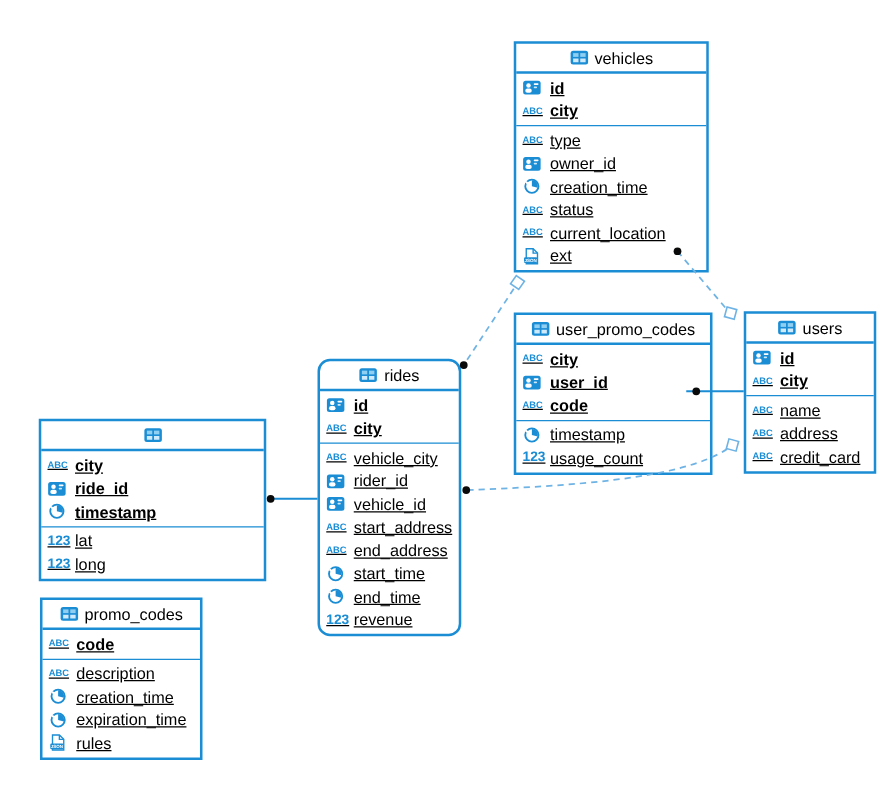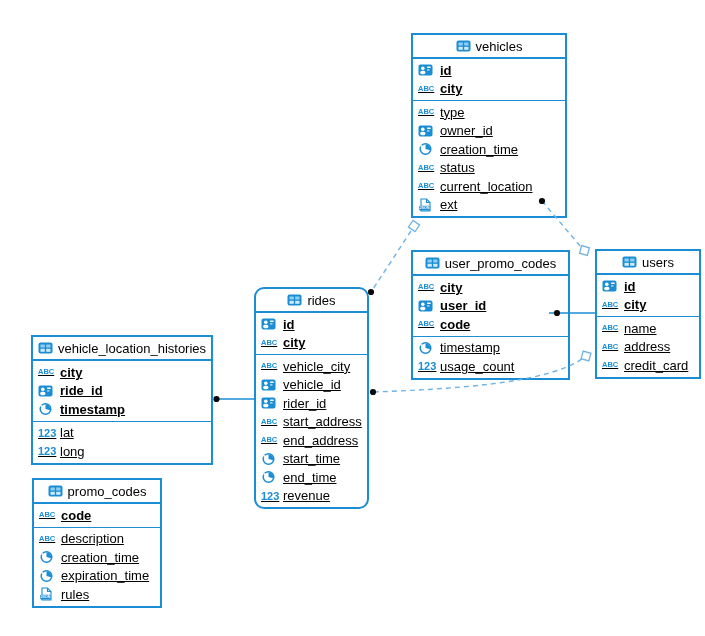--- a/index.html
+++ b/index.html
@@ -287,36 +287,36 @@
           <div class="row">
             <span class="icn">
               <svg width="15" height="14" viewBox="0 0 15 14">
                 <rect x="0.5" y="1.5" width="14" height="11" rx="2" fill="#1b8dd4"></rect>
                 <circle cx="4.8" cy="5.3" r="1.8" fill="#fff"></circle>
                 <rect x="2.2" y="7.8" width="5.2" height="3.4" rx="1.7" fill="#fff"></rect>
                 <rect x="9" y="3.6" width="3.8" height="1.3" rx="0.6" fill="#fff"></rect>
                 <rect x="9" y="6.2" width="2.6" height="1.3" rx="0.6" fill="#cfe9f9"></rect>
               </svg>
             </span>
+            <span class="lbl">rider_id</span>
+          </div>
+          <div class="row">
+            <span class="icn">
+              <svg width="15" height="14" viewBox="0 0 15 14">
+                <rect x="0.5" y="1.5" width="14" height="11" rx="2" fill="#1b8dd4"></rect>
+                <circle cx="4.8" cy="5.3" r="1.8" fill="#fff"></circle>
+                <rect x="2.2" y="7.8" width="5.2" height="3.4" rx="1.7" fill="#fff"></rect>
+                <rect x="9" y="3.6" width="3.8" height="1.3" rx="0.6" fill="#fff"></rect>
+                <rect x="9" y="6.2" width="2.6" height="1.3" rx="0.6" fill="#cfe9f9"></rect>
+              </svg>
+            </span>
             <span class="lbl">vehicle_id</span>
           </div>
           <div class="row">
             <span class="icn">
-              <svg width="15" height="14" viewBox="0 0 15 14">
-                <rect x="0.5" y="1.5" width="14" height="11" rx="2" fill="#1b8dd4"></rect>
-                <circle cx="4.8" cy="5.3" r="1.8" fill="#fff"></circle>
-                <rect x="2.2" y="7.8" width="5.2" height="3.4" rx="1.7" fill="#fff"></rect>
-                <rect x="9" y="3.6" width="3.8" height="1.3" rx="0.6" fill="#fff"></rect>
-                <rect x="9" y="6.2" width="2.6" height="1.3" rx="0.6" fill="#cfe9f9"></rect>
-              </svg>
-            </span>
-            <span class="lbl">rider_id</span>
-          </div>
-          <div class="row">
-            <span class="icn">
               <span class="ticon">ABC</span>
             </span>
             <span class="lbl">start_address</span>
           </div>
           <div class="row">
             <span class="icn">
               <span class="ticon">ABC</span>
             </span>
             <span class="lbl">end_address</span>
           </div>
@@ -352,21 +352,20 @@
         <div class="hdr">
           <span style="display: flex;">
             <svg width="15" height="12" viewBox="0 0 15 12">
               <rect x="0.5" y="0.5" width="14" height="11" rx="2" fill="#1b8dd4"></rect>
               <rect x="2.5" y="2.5" width="4.3" height="3" fill="#8fd0f2"></rect>
               <rect x="8.2" y="2.5" width="4.3" height="3" fill="#8fd0f2"></rect>
               <rect x="2.5" y="6.8" width="4.3" height="3" fill="#cfeafb"></rect>
               <rect x="8.2" y="6.8" width="4.3" height="3" fill="#cfeafb"></rect>
             </svg>
           </span>
-          <span>vehicle_location_histories</span>
         </div>
         <div class="sec keys">
           <div class="row">
             <span class="icn">
               <span class="ticon">ABC</span>
             </span>
             <span class="lbl">city</span>
           </div>
           <div class="row">
             <span class="icn">

